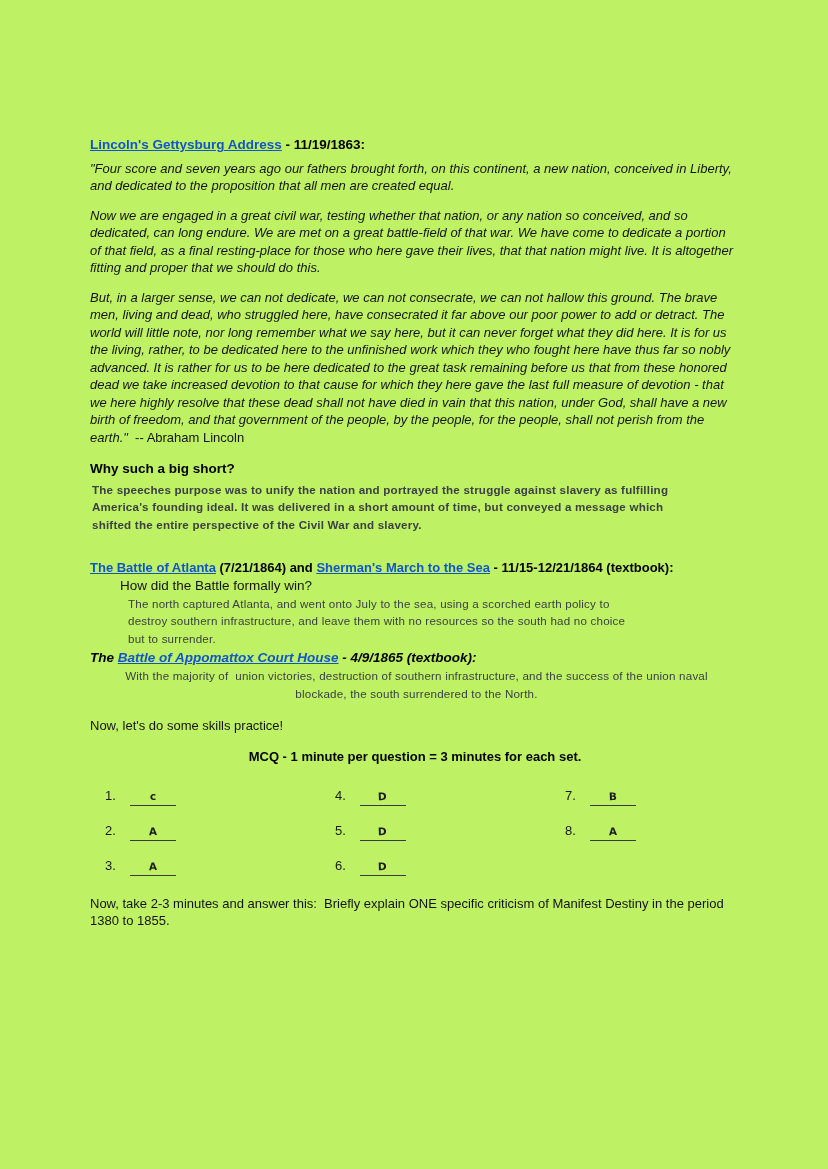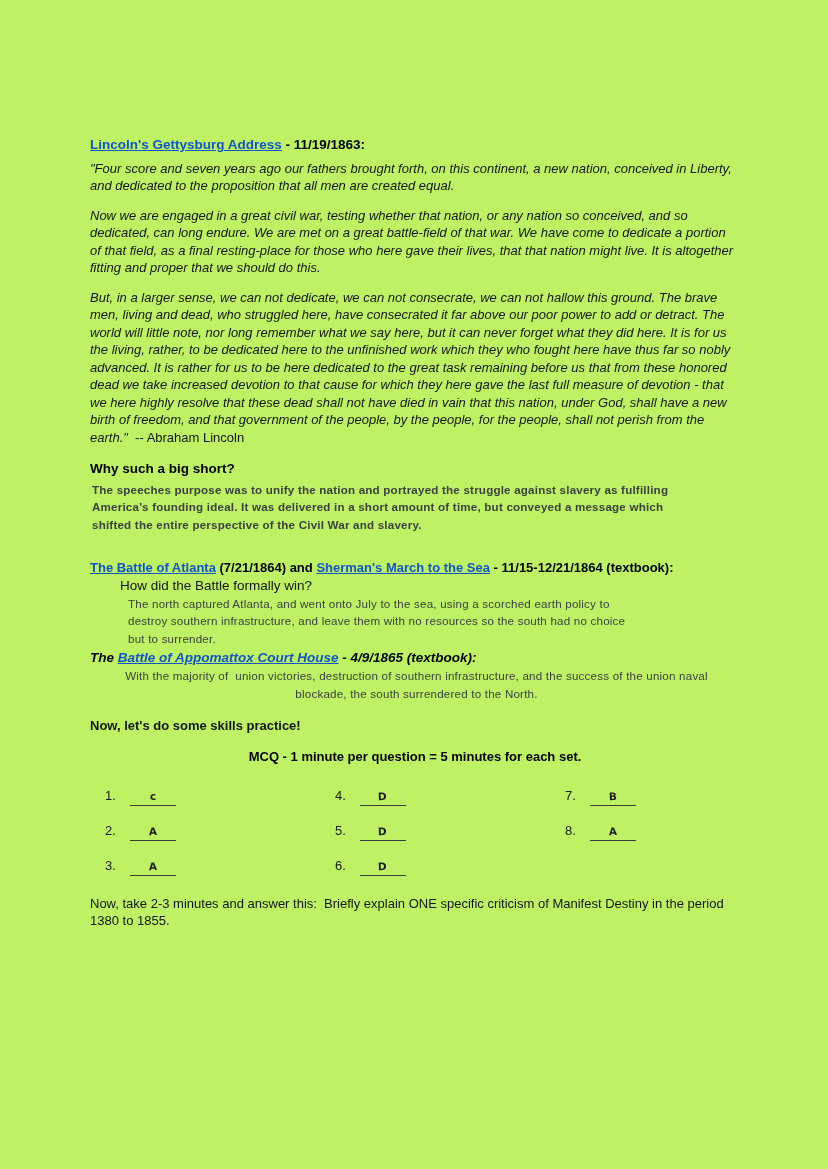--- a/index.html
+++ b/index.html
@@ -30,21 +30,21 @@
   .sub { color:#3c4043; font-size:11.6px; line-height:17.7px; letter-spacing:0.2px; }
   .why-ans { margin:3px 0 0 2px !important; max-width:596px;font-weight:bold; }
 
   .atl-h { margin-top:25px !important; font-weight:bold; font-size:13px; color:#000; }
   .question { margin:1px 0 0 30px !important; font-size:13.5px; }
   .atl-ans { margin:0 0 0 38px !important; max-width:507px; }
 
   .app-h { margin-top:1px !important; font-weight:bold; font-size:13.5px; color:#000;font-style:italic; }
   .app-ans { margin:1px 0 0 34px !important; max-width:585px;text-align:center; }
 
-  .skills { margin-top:14px !important;font-weight:bold; }
+  .skills { margin-top:14px !important; }
 
   .mcq1 { margin-top:14px !important; font-weight:bold; text-align:center; width:650px; color:#000; }
   .mcq2 { font-weight:bold; color:#000; }
 
   .mcq-cols { display:flex; margin:21px 0 0 15px; }
   .mcq-col { width:230px; }
   .mcq-col:last-child { width:auto; }
   .mcq-item { height:35px; display:flex; align-items:baseline; }
   .mcq-num { width:17px; font-size:13px; color:#1a1a1a; }
   .ansline {
@@ -80,21 +80,21 @@
     <p class="atl-h"><span class="doclink">The Battle of Atlanta</span><span> (7/21/1864) and </span><span class="doclink">Sherman's March to the Sea</span><span> - 11/15-12/21/1864 (textbook):</span></p>
 
     <p class="question">How did the Battle formally win?</p>
     <p class="sub atl-ans">The north captured Atlanta, and went onto July to the sea, using a scorched earth policy to destroy southern infrastructure, and leave them with no resources so the south had no choice but to surrender.</p>
 
     <p class="app-h"><span>The </span><span class="doclink">Battle of Appomattox Court House</span><span> - 4/9/1865 (textbook):</span></p>
     <p class="sub app-ans">With the majority of  union victories, destruction of southern infrastructure, and the success of the union naval blockade, the south surrendered to the North.</p>
 
     <p class="skills">Now, let's do some skills practice!</p>
 
-    <p class="mcq1">MCQ - 1 minute per question = 5 minutes for each set.</p>
+    <p class="mcq1">MCQ - 1 minute per question = 3 minutes for each set.</p>
 
     <div class="mcq-cols">
       <div class="mcq-col">
         <div class="mcq-item">
             <span class="mcq-num">1.</span>
             <span class="ansline"><span class="hand">c</span></span>
           </div>
         <div class="mcq-item">
             <span class="mcq-num">2.</span>
             <span class="ansline"><span class="hand">A</span></span>

